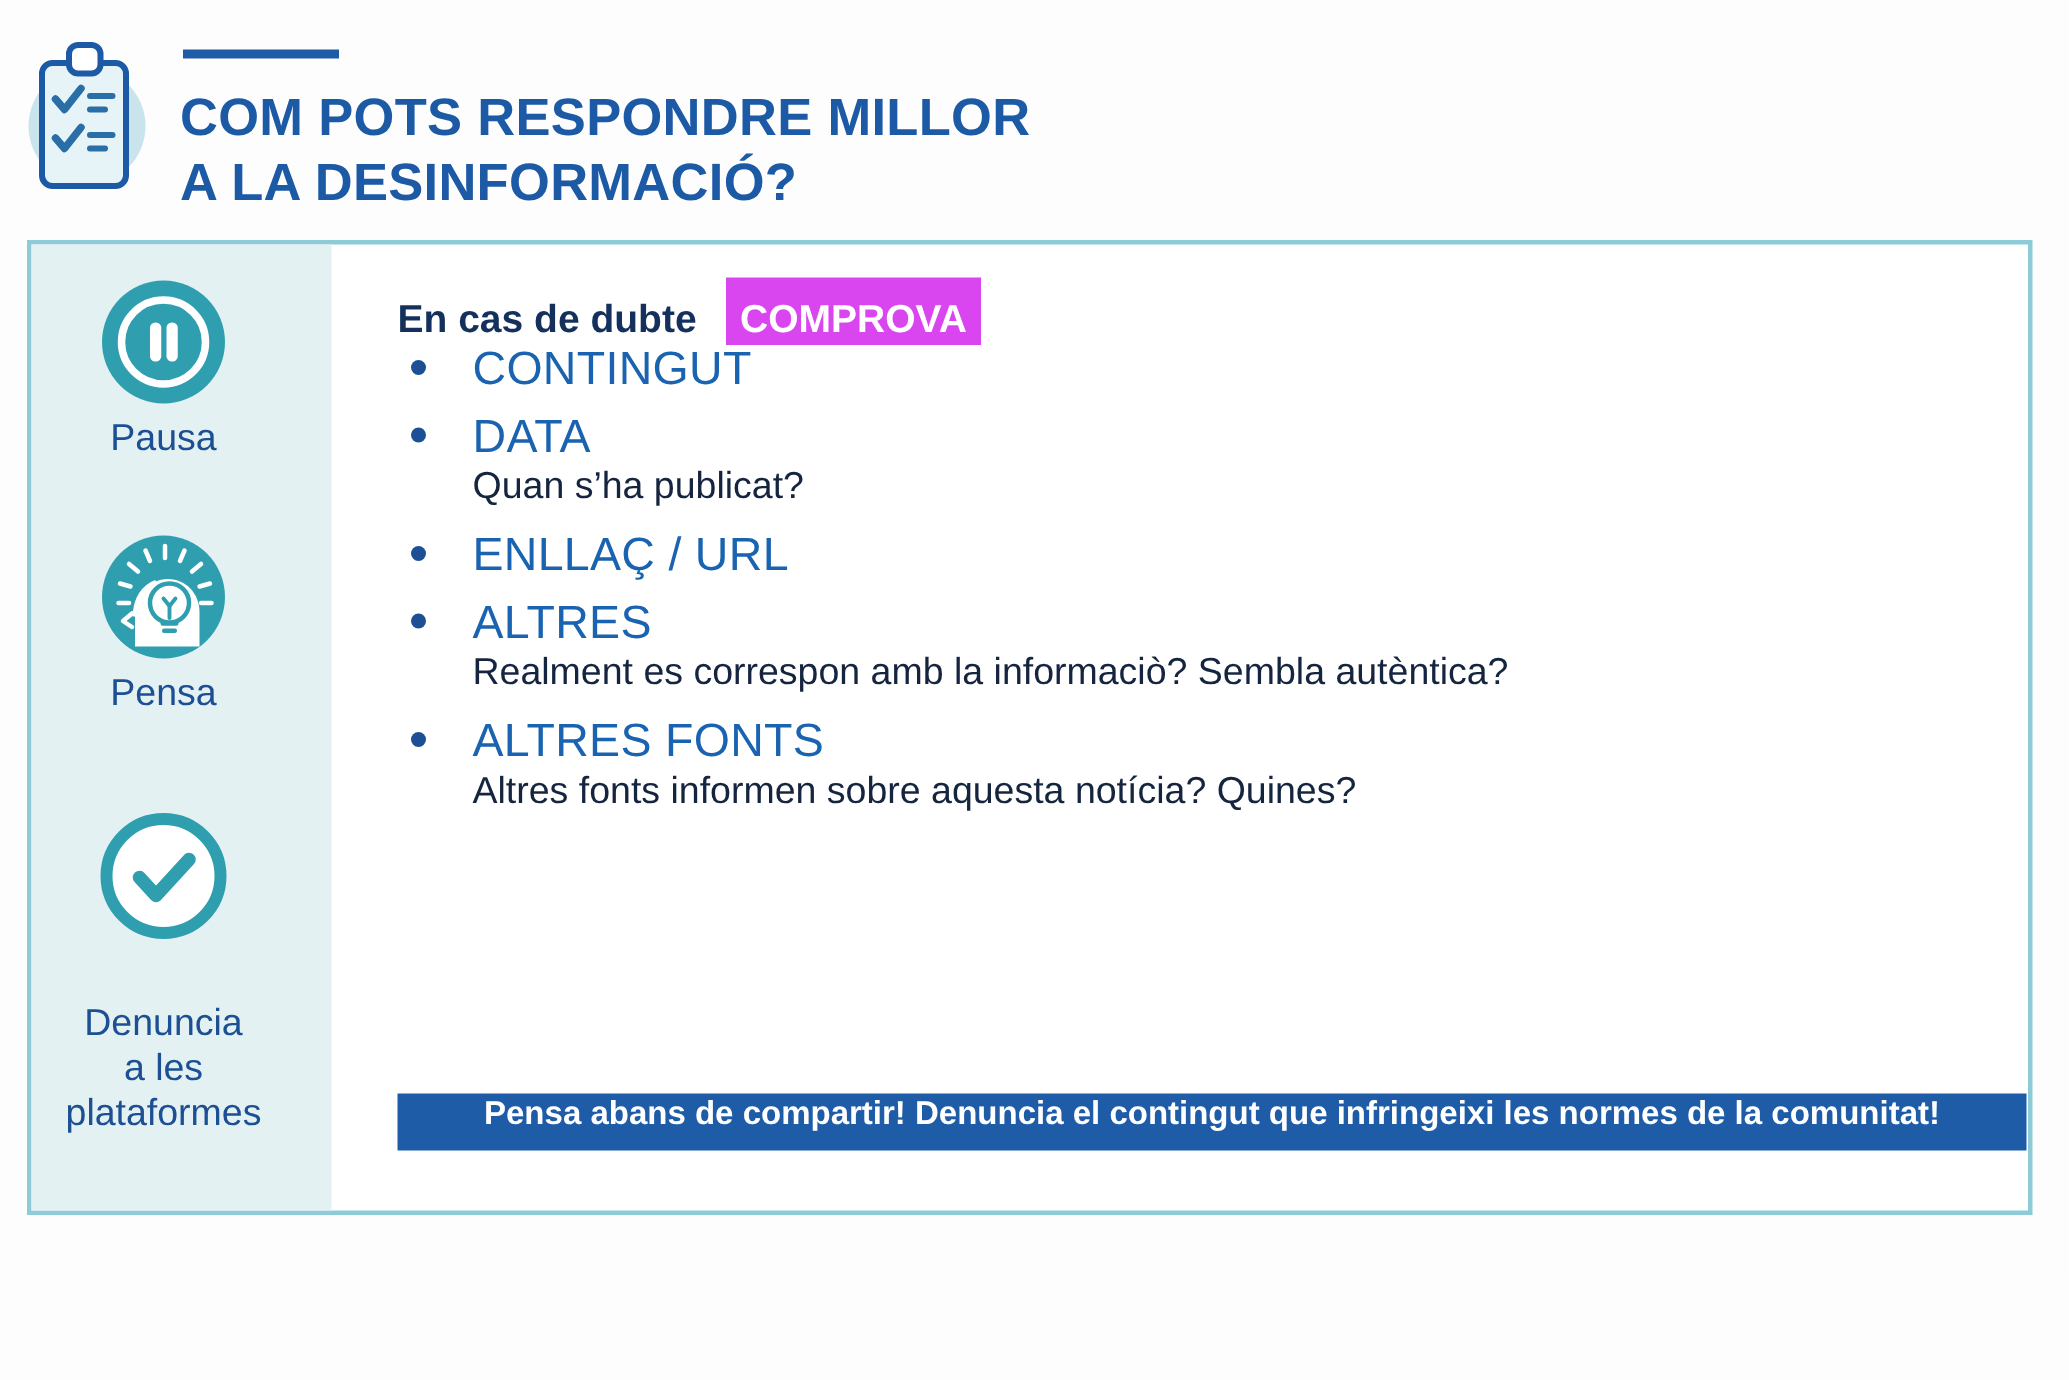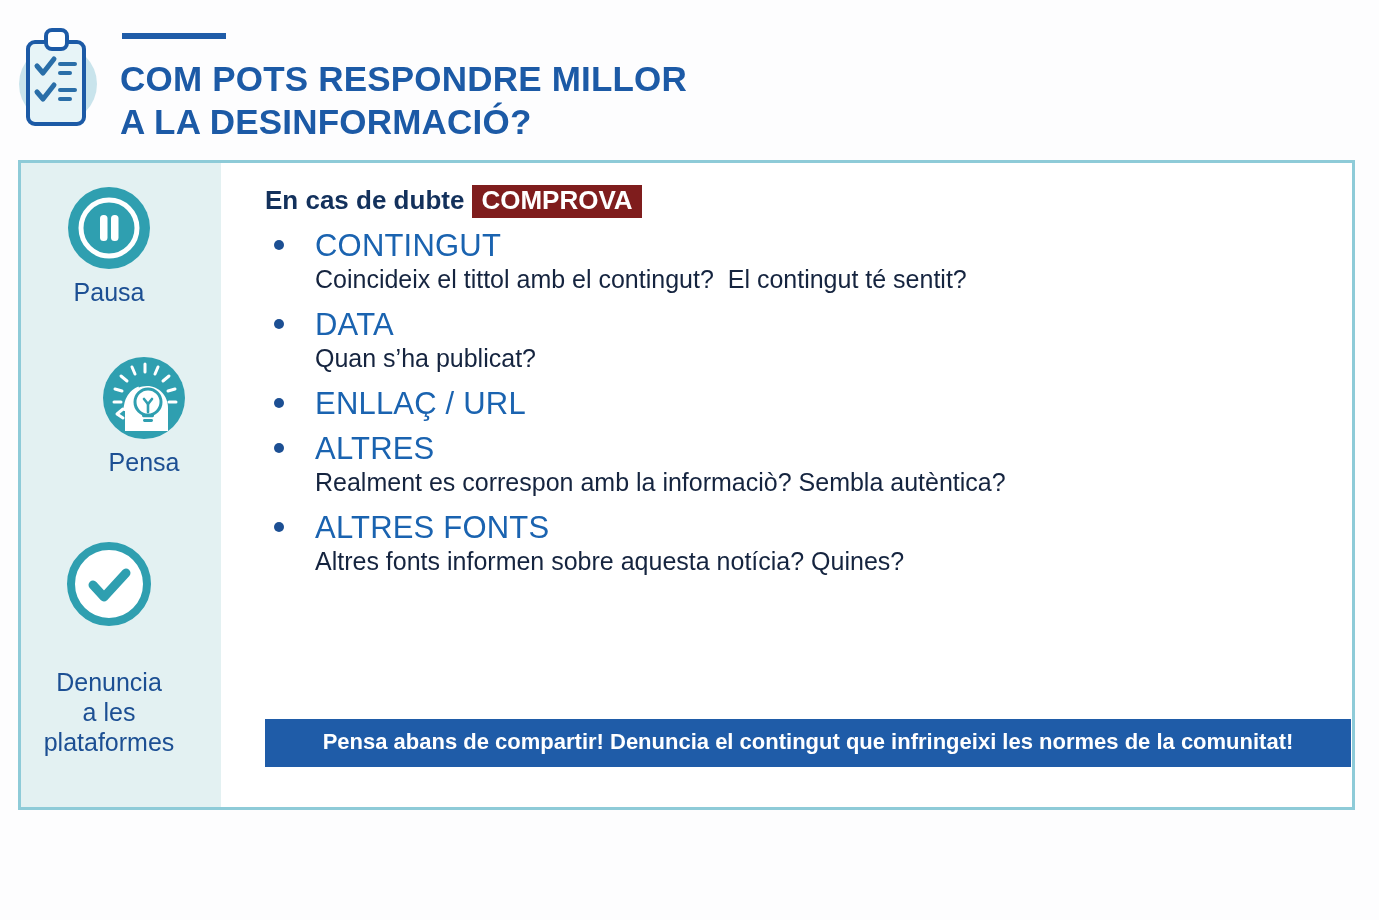--- a/index.html
+++ b/index.html
@@ -78,21 +78,21 @@
     box-sizing: border-box;
   }
 
   .side-item {
     position: absolute;
     left: 0;
     width: 176px;
     text-align: center;
   }
   .side-item.pausa  { top: 22px; }
-  .side-item.pensa  { top: 192px; padding-left: 35px; }
+  .side-item.pensa  { top: 192px; }
   .side-item.denuncia { top: 378px; }
 
   .side-icon {
     width: 86px;
     height: 86px;
     margin: 0 auto 6px auto;
     display: block;
   }
 
   .side-label {
@@ -114,24 +114,24 @@
   .subhead {
     position: absolute;
     left: 44px;
     top: 22px;
     font-size: 26px;
     font-weight: bold;
     color: #13315c;
     white-space: nowrap;
   }
   .subhead .hl {
-    background: #7f1d1d;
+    background: #d946ef;
     color: #ffffff;
-    padding: 2px 9px 4px 9px;
-    margin-left: 8px;
+    padding: 14px 9px 4px 9px;
+    margin-left: 20px;
     display: inline-block;
     line-height: 1.05;
   }
 
   .bullets {
     position: absolute;
     left: 44px;
     top: 66px;
     width: 1060px;
   }
@@ -167,21 +167,21 @@
   .footer-banner {
     position: absolute;
     left: 44px;
     bottom: 40px;
     width: 1086px;
     background: #1f5ca8;
     color: #ffffff;
     font-size: 22px;
     font-weight: bold;
     text-align: center;
-    padding: 10px 6px 12px 6px;
+    padding: 0 6px 12px 6px;
     box-sizing: border-box;
     white-space: nowrap;
     overflow: hidden;
   }
 </style>
 </head>
 <body>
 
 <div class="header">
 
@@ -268,21 +268,20 @@
 
     <div class="subhead">
       <span>En cas de dubte</span><span class="hl">COMPROVA</span>
     </div>
 
     <div class="bullets">
 
       <div class="bullet-item">
         <span class="bullet-dot"></span>
         <div class="bullet-term">CONTINGUT</div>
-        <div class="bullet-desc">Coincideix el tittol amb el contingut?  El contingut té sentit?</div>
       </div>
 
       <div class="bullet-item">
         <span class="bullet-dot"></span>
         <div class="bullet-term">DATA</div>
         <div class="bullet-desc">Quan s’ha publicat?</div>
       </div>
 
       <div class="bullet-item">
         <span class="bullet-dot"></span>

